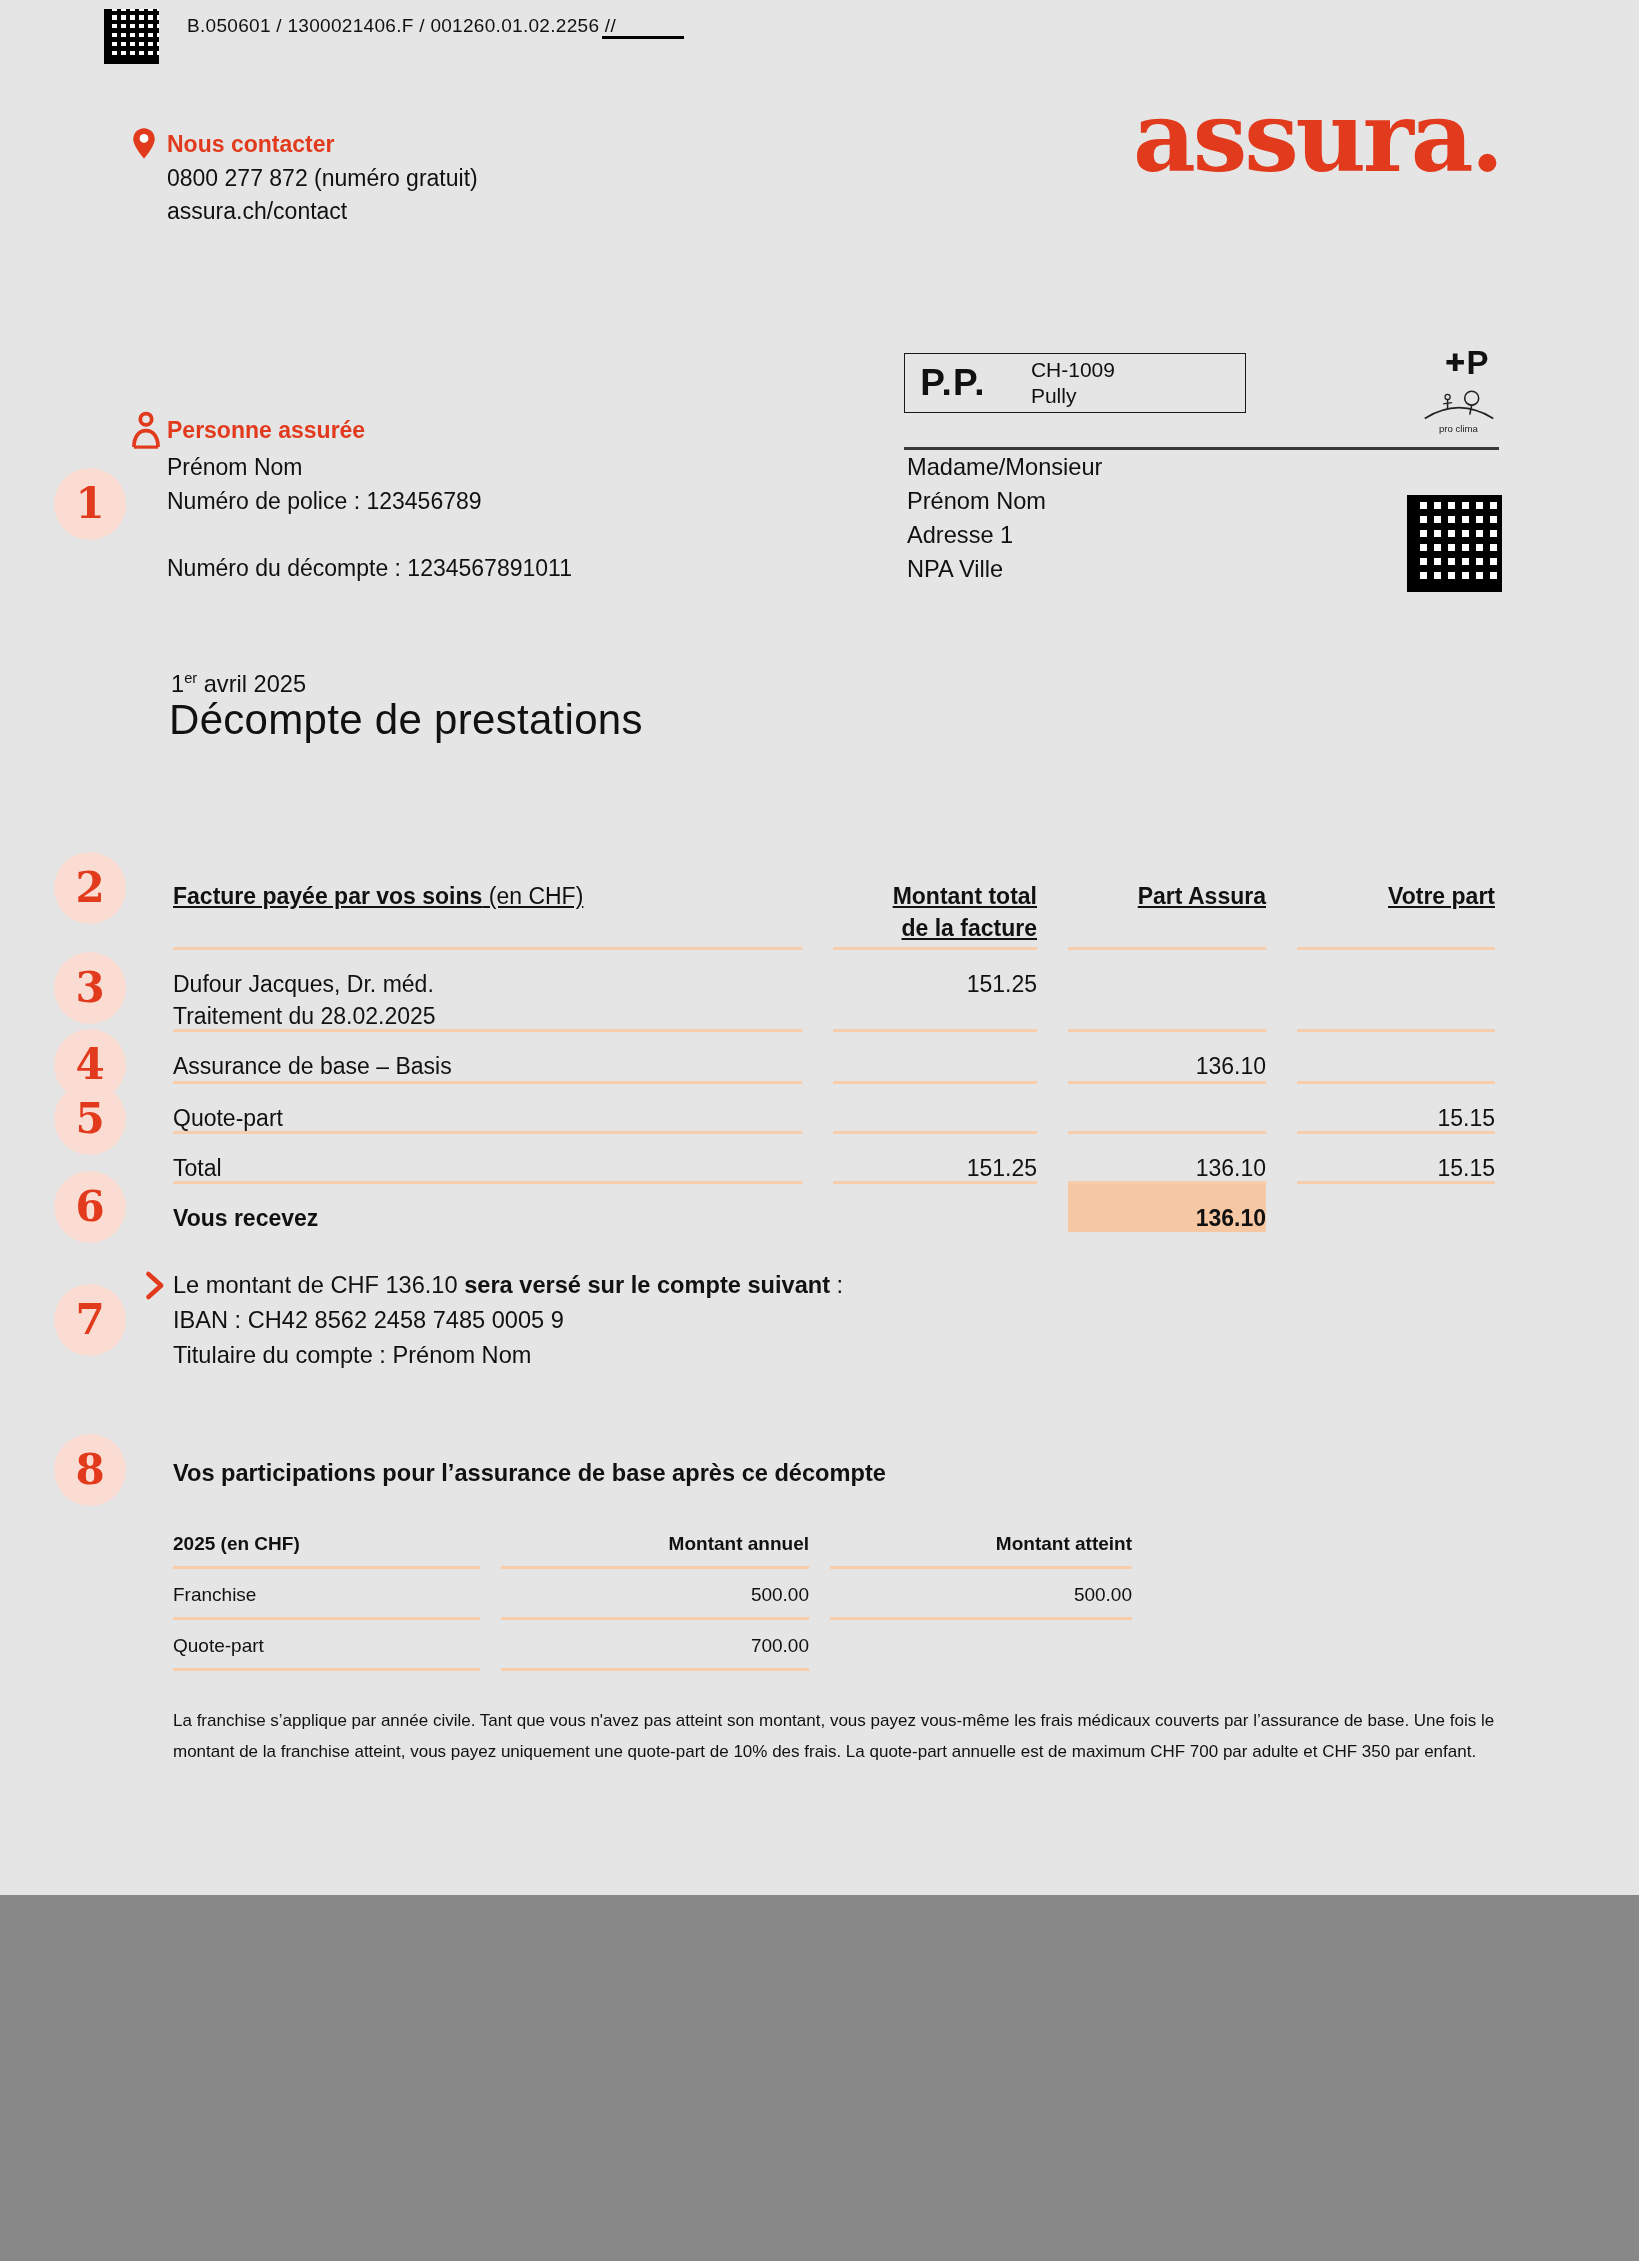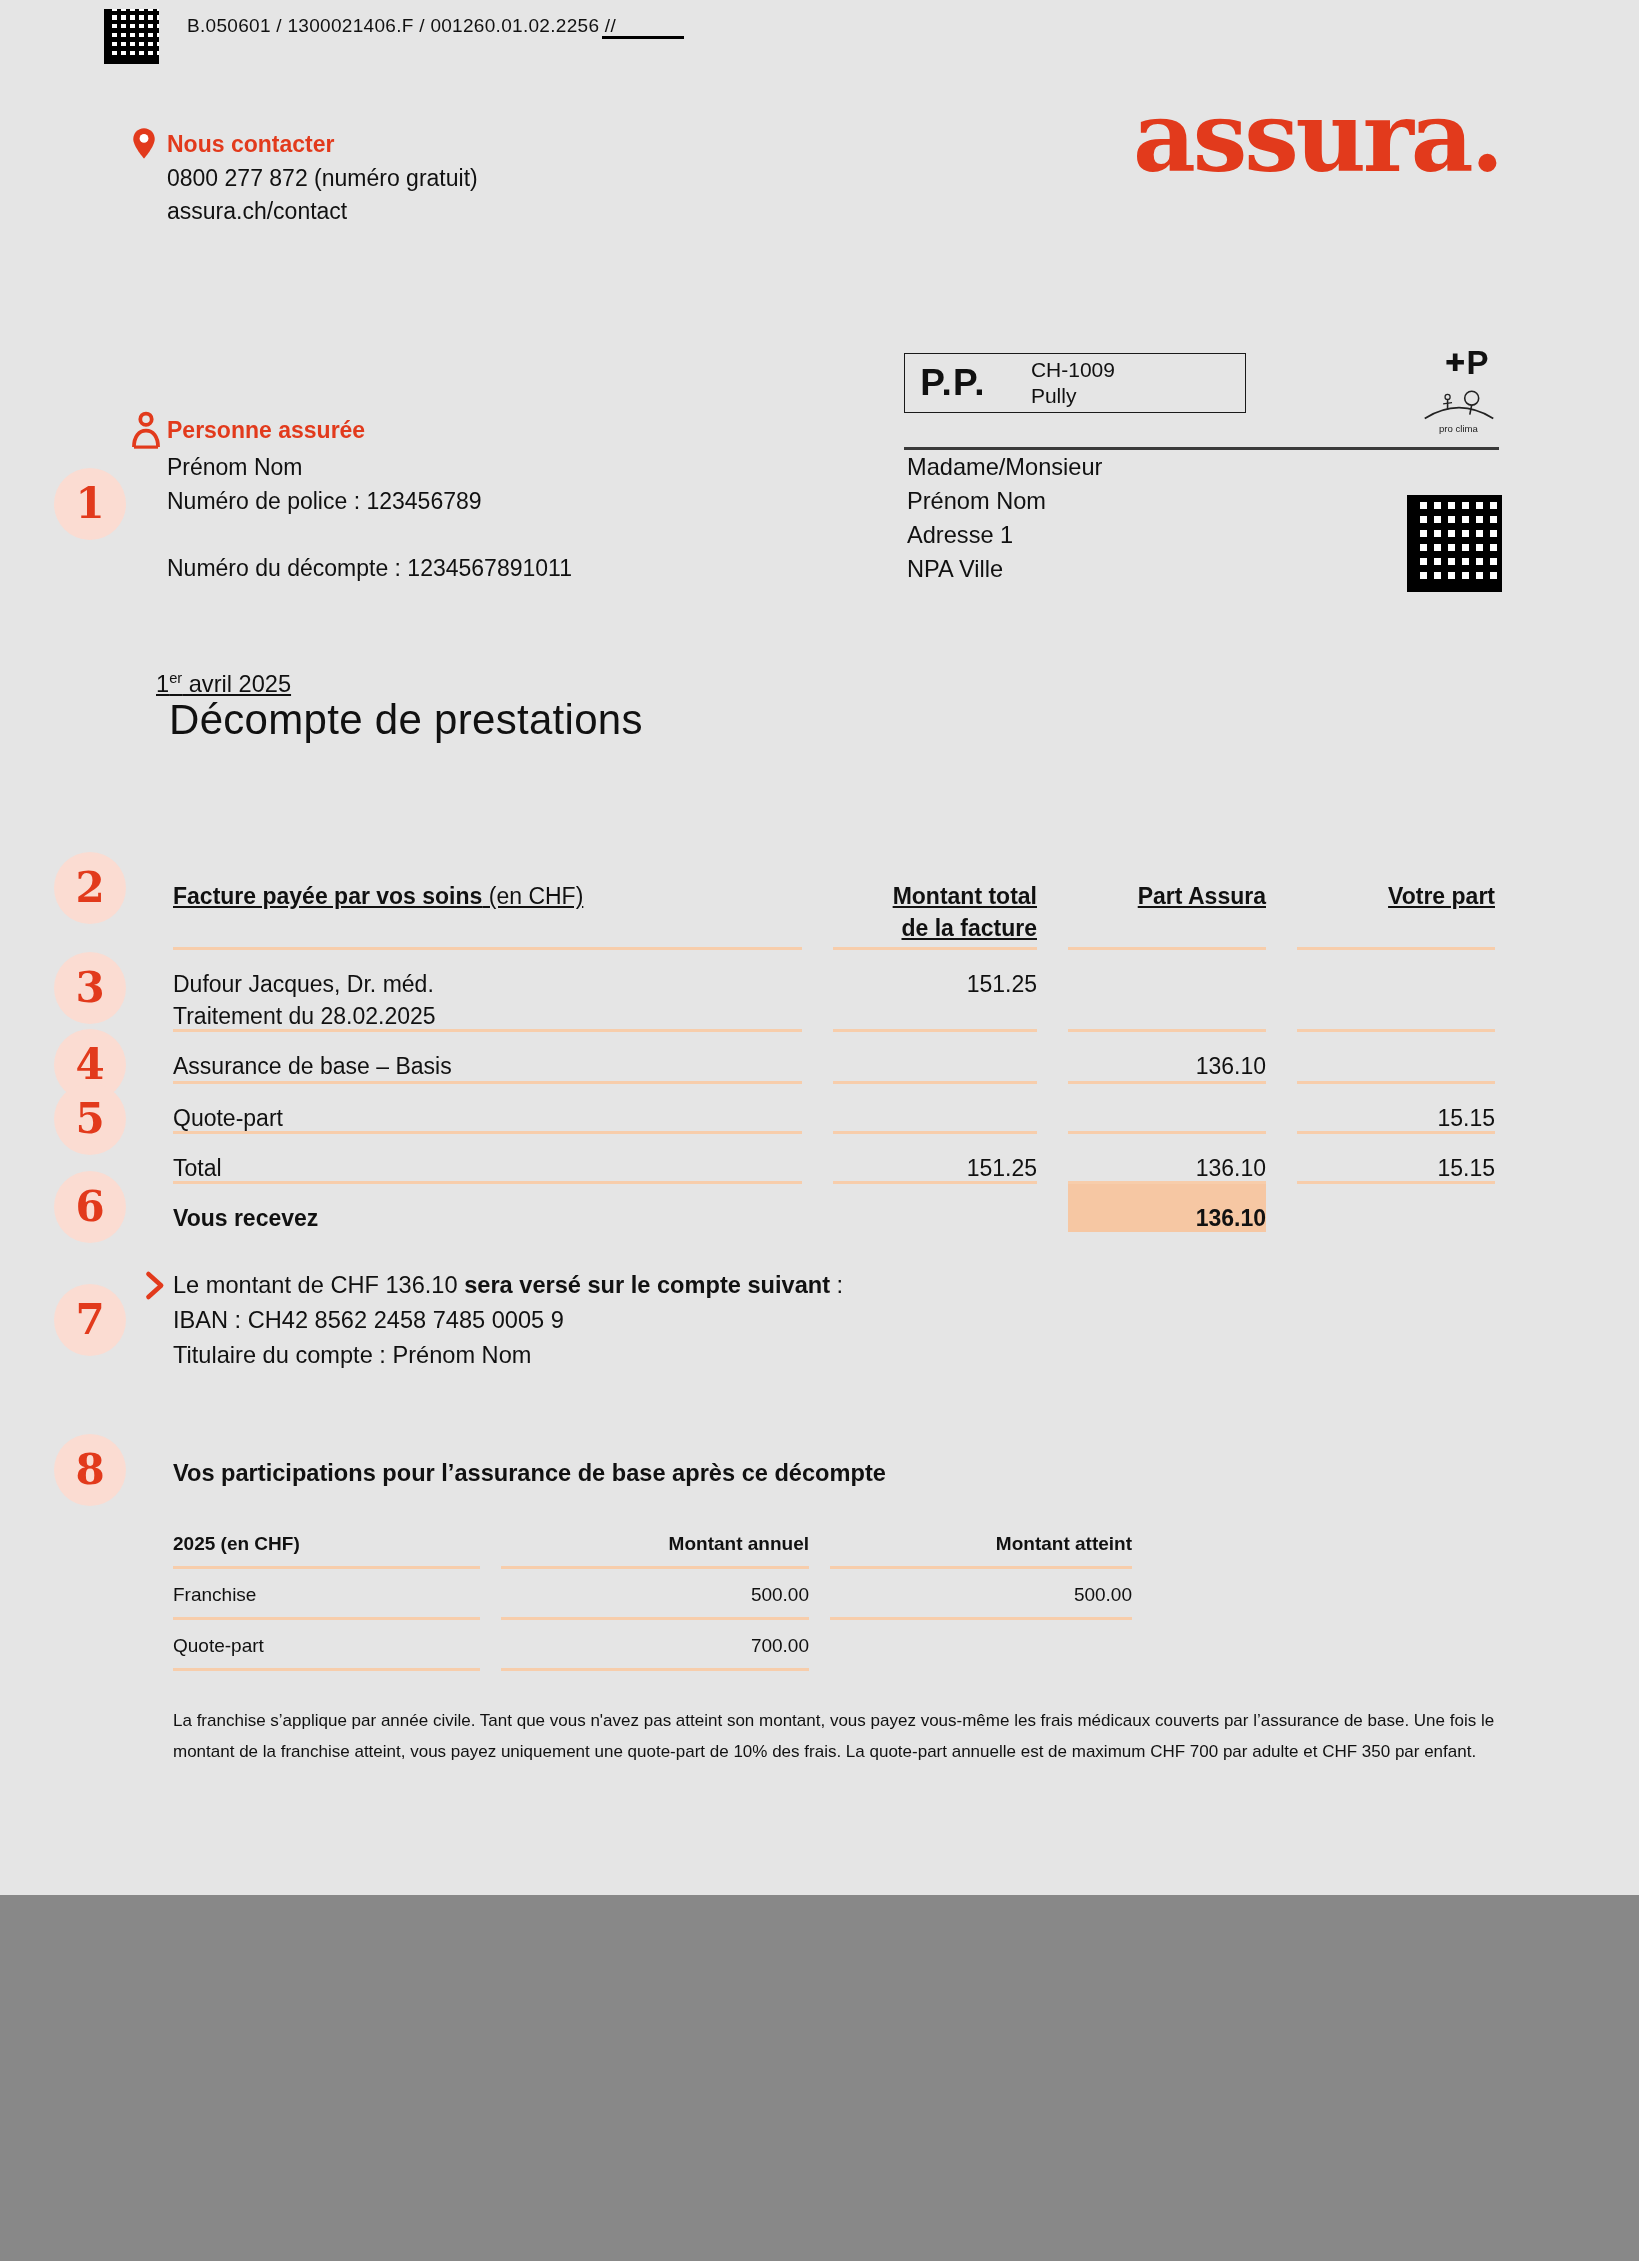--- a/index.html
+++ b/index.html
@@ -66,21 +66,21 @@
   .icon-person{left:130px;top:411px;}
   .insured-title{left:167px;top:417px;font-size:23px;font-weight:700;color:var(--accent);}
   .insured-name{left:167px;top:454px;font-size:23px;}
   .insured-policy{left:167px;top:488px;font-size:23px;}
   .insured-statement{left:167px;top:555px;font-size:23px;}
 
   
   .recipient{left:907px;top:450px;font-size:23.6px;line-height:34px;}
 
   
-  .doc-date{left:156px;top:670px;font-size:23.6px;text-decoration:underline;}
+  .doc-date{left:171px;top:670px;font-size:23.6px;}
   .doc-date sup{font-size:14.7px;}
   .doc-title{left:169px;top:696px;font-size:42px;letter-spacing:0.3px;text-align:right;}
 
   
   .marker{left:54px;width:72px;height:72px;border-radius:50%;background:var(--marker-bg);
           display:flex;align-items:center;justify-content:center;}
   .marker span{font-family:"DejaVu Serif","Liberation Serif",serif;font-weight:700;
                font-size:42px;color:var(--accent);line-height:1;}
 
   

